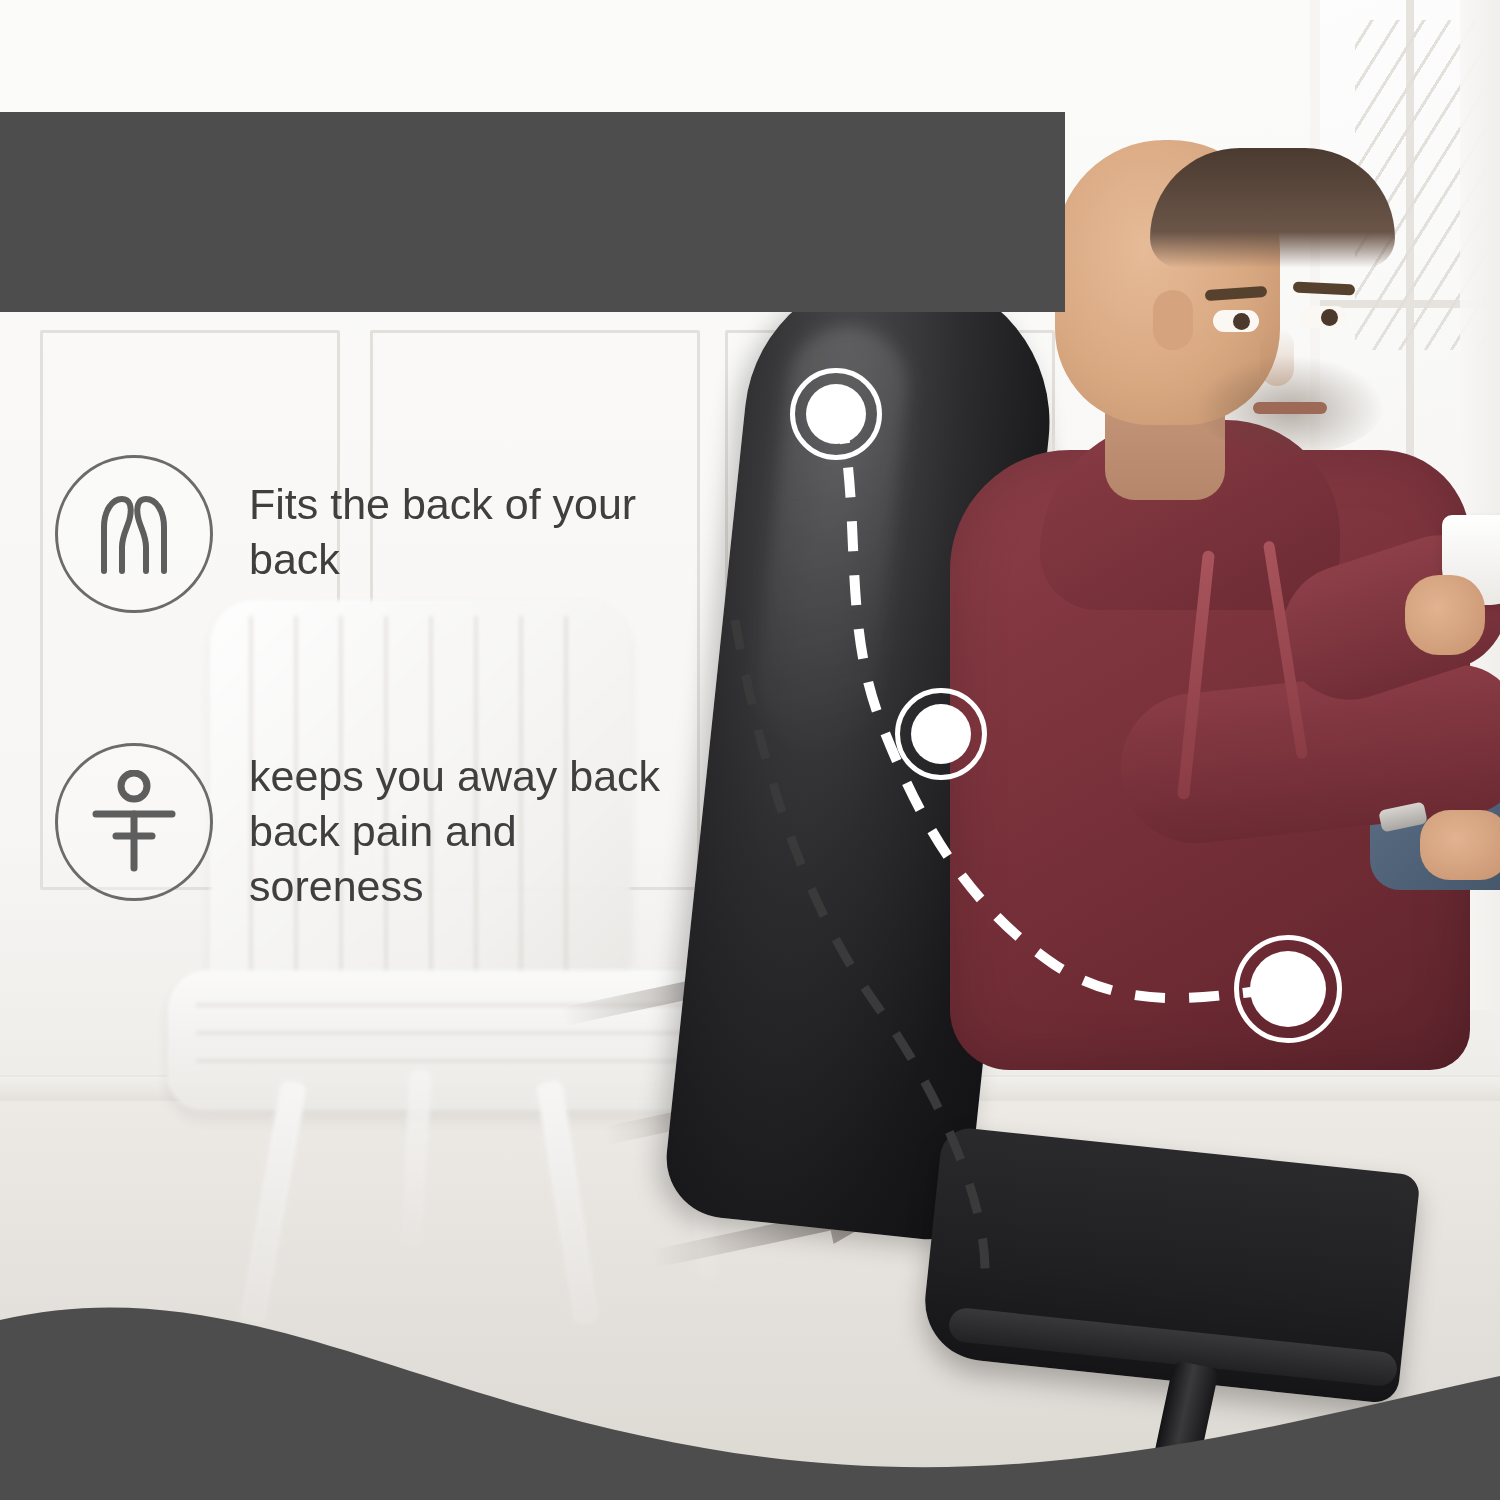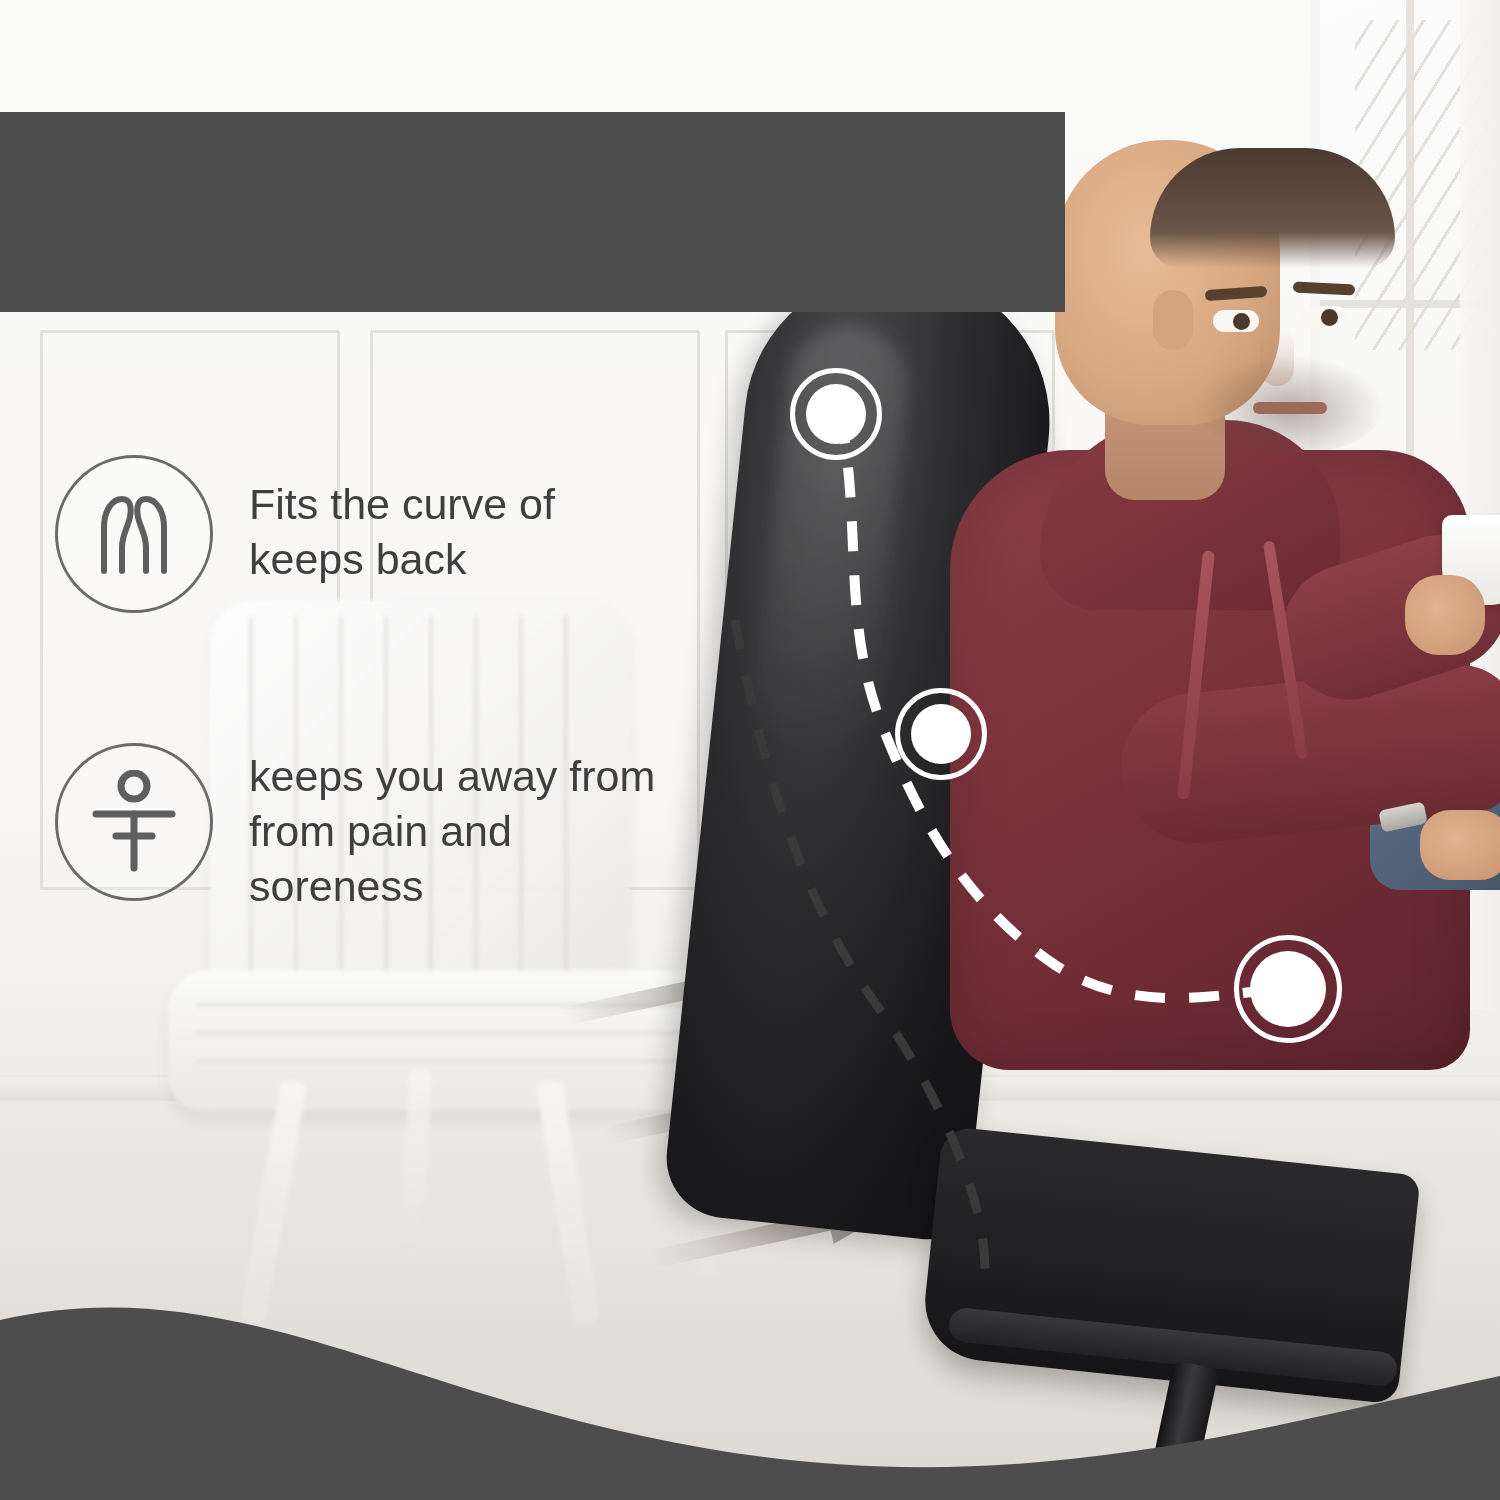--- a/index.html
+++ b/index.html
@@ -456,33 +456,33 @@
 
   <div class="features">
 
     <div class="feature">
       <div class="f-icon">
         <svg width="104" height="86" viewBox="0 0 104 86" fill="none" stroke="#5e5e5e" stroke-width="6" stroke-linecap="round" stroke-linejoin="round">
           <path d="M22 80 L22 36 C22 20 30 8 40 8 C48 8 50 16 48 26 C46 36 40 44 40 56 L40 80"></path>
           <path d="M82 80 L82 36 C82 20 74 8 64 8 C56 8 54 16 56 26 C58 36 64 44 64 56 L64 80"></path>
         </svg>
       </div>
-      <div class="f-text">Fits the curve of keeps back</div>
+      <div class="f-text">Fits the back of your back</div>
     </div>
 
     <div class="feature">
       <div class="f-icon">
         <svg width="96" height="104" viewBox="0 0 96 104" fill="none" stroke="#5e5e5e" stroke-width="7" stroke-linecap="round" stroke-linejoin="round">
           <circle cx="48" cy="16" r="13" fill="none"></circle>
           <path d="M10 44 L86 44"></path>
           <path d="M48 44 L48 98"></path>
           <path d="M30 66 L66 66"></path>
         </svg>
       </div>
-      <div class="f-text second">keeps you away from from pain and soreness</div>
+      <div class="f-text second">keeps you away back back pain and soreness</div>
     </div>
 
   </div>
 
   <div class="wave-wrap">
     <svg width="1500" height="300" viewBox="0 0 1500 300" preserveAspectRatio="none">
       <path d="M0,120 C180,78 330,150 520,205 C700,257 860,278 1040,262 C1210,247 1350,208 1500,176 L1500,300 L0,300 Z" fill="#4d4d4d"></path>
     </svg>
   </div>
 

